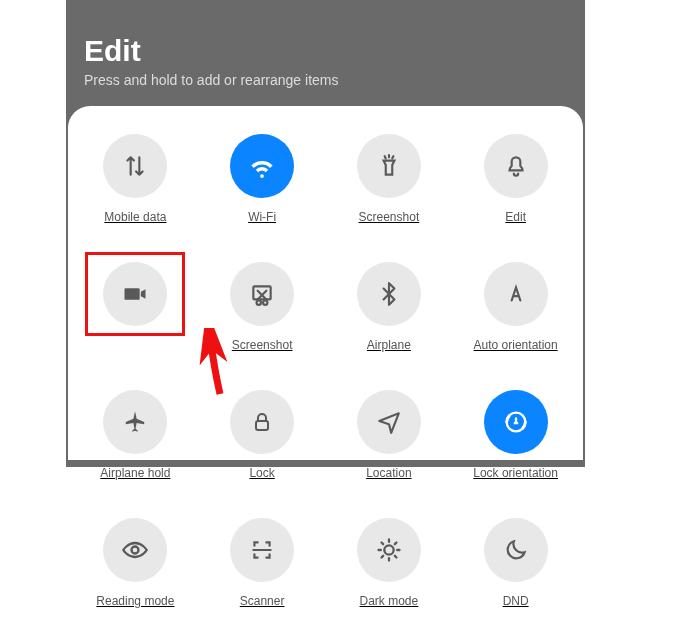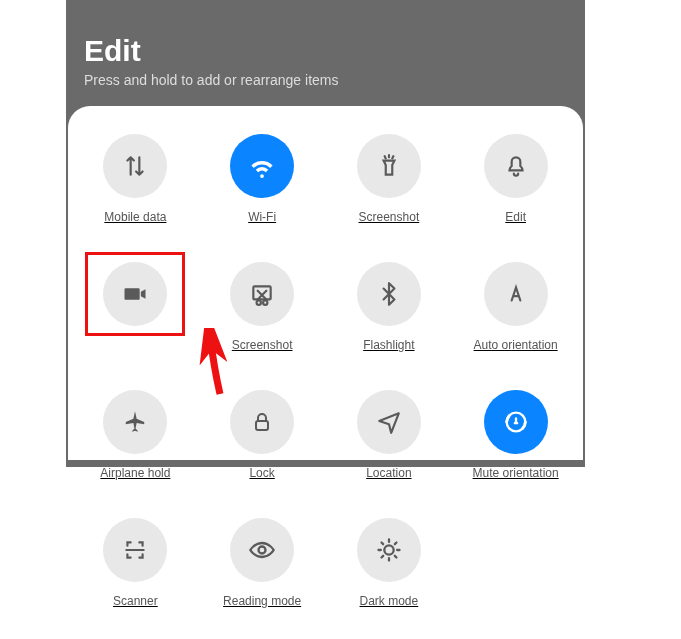--- a/index.html
+++ b/index.html
@@ -160,21 +160,21 @@
         </div>
         <div class="label">Screenshot</div>
       </div>
 
       <div class="tile">
         <div class="circle">
           <svg width="26" height="26" viewBox="0 0 24 24" fill="none" stroke="currentColor" stroke-width="2" stroke-linecap="round" stroke-linejoin="round">
               <path d="M7 7l10 10-5 5V2l5 5L7 17"></path>
             </svg>
         </div>
-        <div class="label">Flashlight</div>
+        <div class="label">Airplane</div>
       </div>
 
       <div class="tile">
         <div class="circle">
           <svg width="26" height="26" viewBox="0 0 24 24" fill="none" stroke="currentColor" stroke-width="2" stroke-linecap="round">
               <path d="M8 18l4-12 4 12M9.5 14h5"></path>
             </svg>
         </div>
         <div class="label">Auto orientation</div>
       </div>
@@ -208,52 +208,60 @@
       </div>
 
       <div class="tile">
         <div class="circle active">
           <svg width="28" height="28" viewBox="0 0 24 24" fill="none" stroke="currentColor" stroke-width="2" stroke-linecap="round">
               <circle cx="12" cy="12" r="8"></circle>
               <path d="M12 9v3M11 13h2" stroke-width="2"></path>
               <path d="M4 12a8 8 0 012-5M20 12a8 8 0 01-2 5" stroke-width="2.5"></path>
             </svg>
         </div>
-        <div class="label">Mute orientation</div>
-      </div>
-
-      <div class="tile">
-        <div class="circle">
-          <svg width="26" height="26" viewBox="0 0 24 24" fill="none" stroke="currentColor" stroke-width="2" stroke-linecap="round">
-              <path d="M5 8V5h3M19 8V5h-3M5 16v3h3M19 16v3h-3M4 12h16"></path>
-            </svg>
-        </div>
-        <div class="label">Scanner</div>
+        <div class="label">Lock orientation</div>
       </div>
 
       <div class="tile">
         <div class="circle">
           <svg width="28" height="28" viewBox="0 0 24 24" fill="none" stroke="currentColor" stroke-width="2" stroke-linecap="round">
               <path d="M2 12s3.5-6 10-6 10 6 10 6-3.5 6-10 6-10-6-10-6z"></path>
               <circle cx="12" cy="12" r="3"></circle>
             </svg>
         </div>
         <div class="label">Reading mode</div>
       </div>
 
       <div class="tile">
         <div class="circle">
+          <svg width="26" height="26" viewBox="0 0 24 24" fill="none" stroke="currentColor" stroke-width="2" stroke-linecap="round">
+              <path d="M5 8V5h3M19 8V5h-3M5 16v3h3M19 16v3h-3M4 12h16"></path>
+            </svg>
+        </div>
+        <div class="label">Scanner</div>
+      </div>
+
+      <div class="tile">
+        <div class="circle">
           <svg width="28" height="28" viewBox="0 0 24 24" fill="none" stroke="currentColor" stroke-width="2" stroke-linecap="round">
               <circle cx="12" cy="12" r="4"></circle>
               <path d="M12 3v2M12 19v2M3 12h2M19 12h2M5.6 5.6l1.4 1.4M17 17l1.4 1.4M5.6 18.4L7 17M17 7l1.4-1.4" stroke-dasharray="2 2"></path>
             </svg>
         </div>
         <div class="label">Dark mode</div>
       </div>
 
+      <div class="tile">
+        <div class="circle">
+          <svg width="26" height="26" viewBox="0 0 24 24" fill="none" stroke="currentColor" stroke-width="2" stroke-linecap="round">
+              <path d="M20 14A8 8 0 0110 4a8 8 0 1010 10z"></path>
+            </svg>
+        </div>
+        <div class="label">DND</div>
+      </div>
 
     </div>
   </div>
 
   <svg class="arrow" width="40" height="70">
     <defs>
       <marker id="ah" markerWidth="8" markerHeight="8" refX="4" refY="2" orient="auto">
         <polygon points="0,0 8,2 0,4 2,2" fill="#e11"></polygon>
       </marker>
     </defs>

